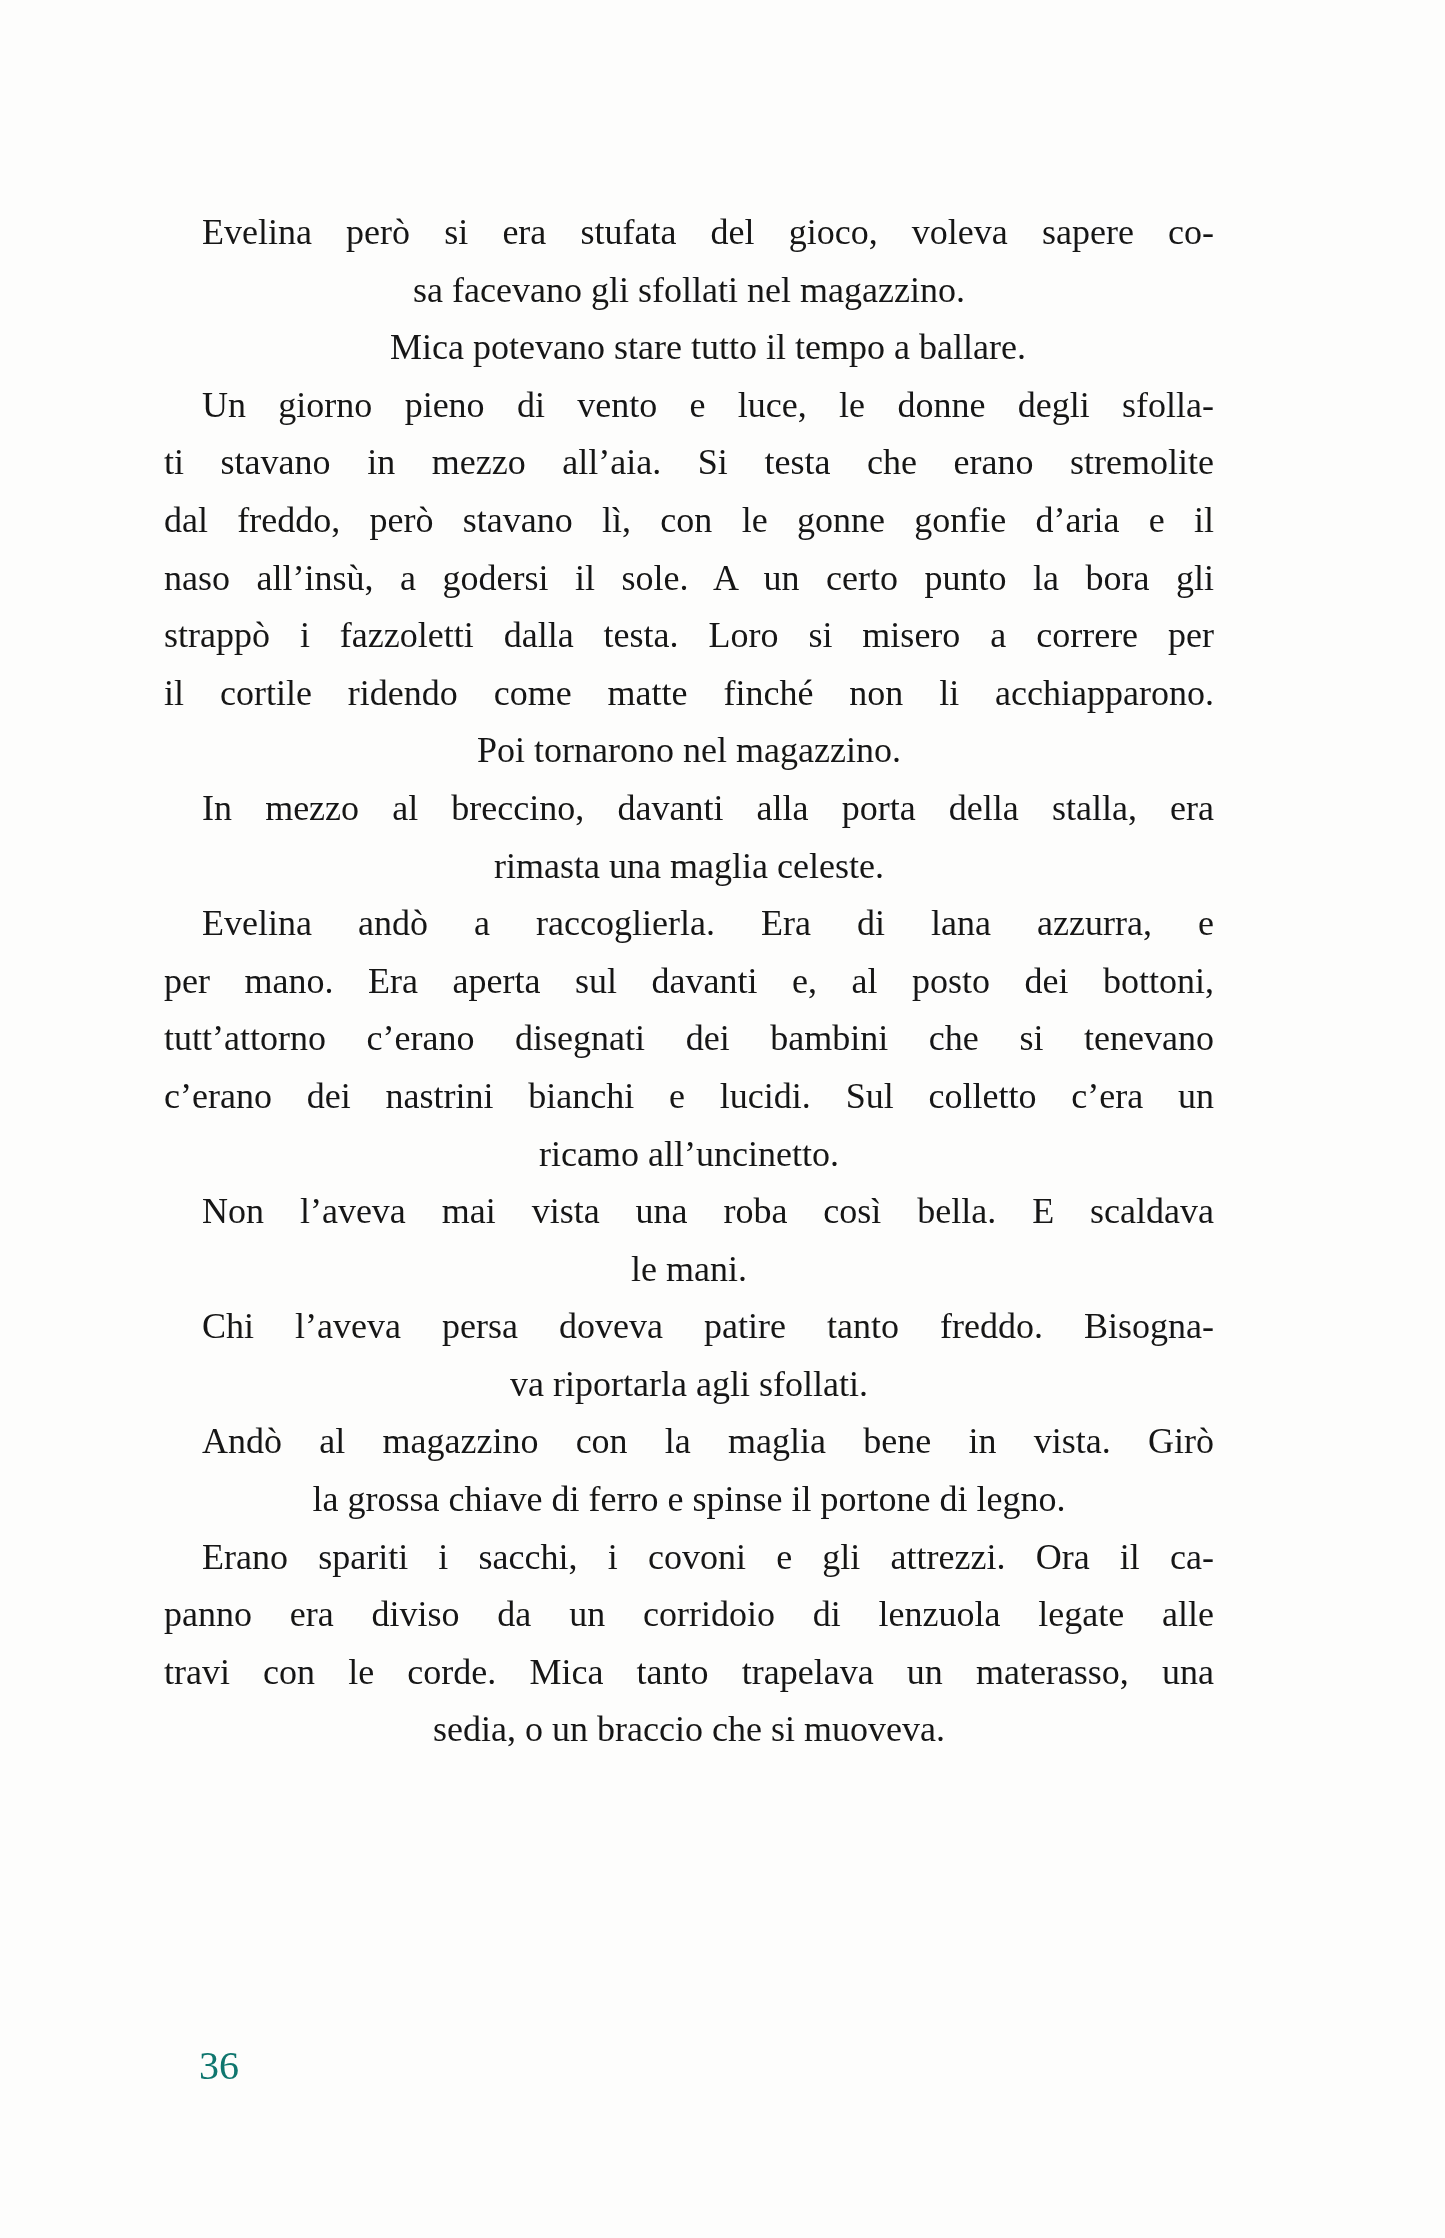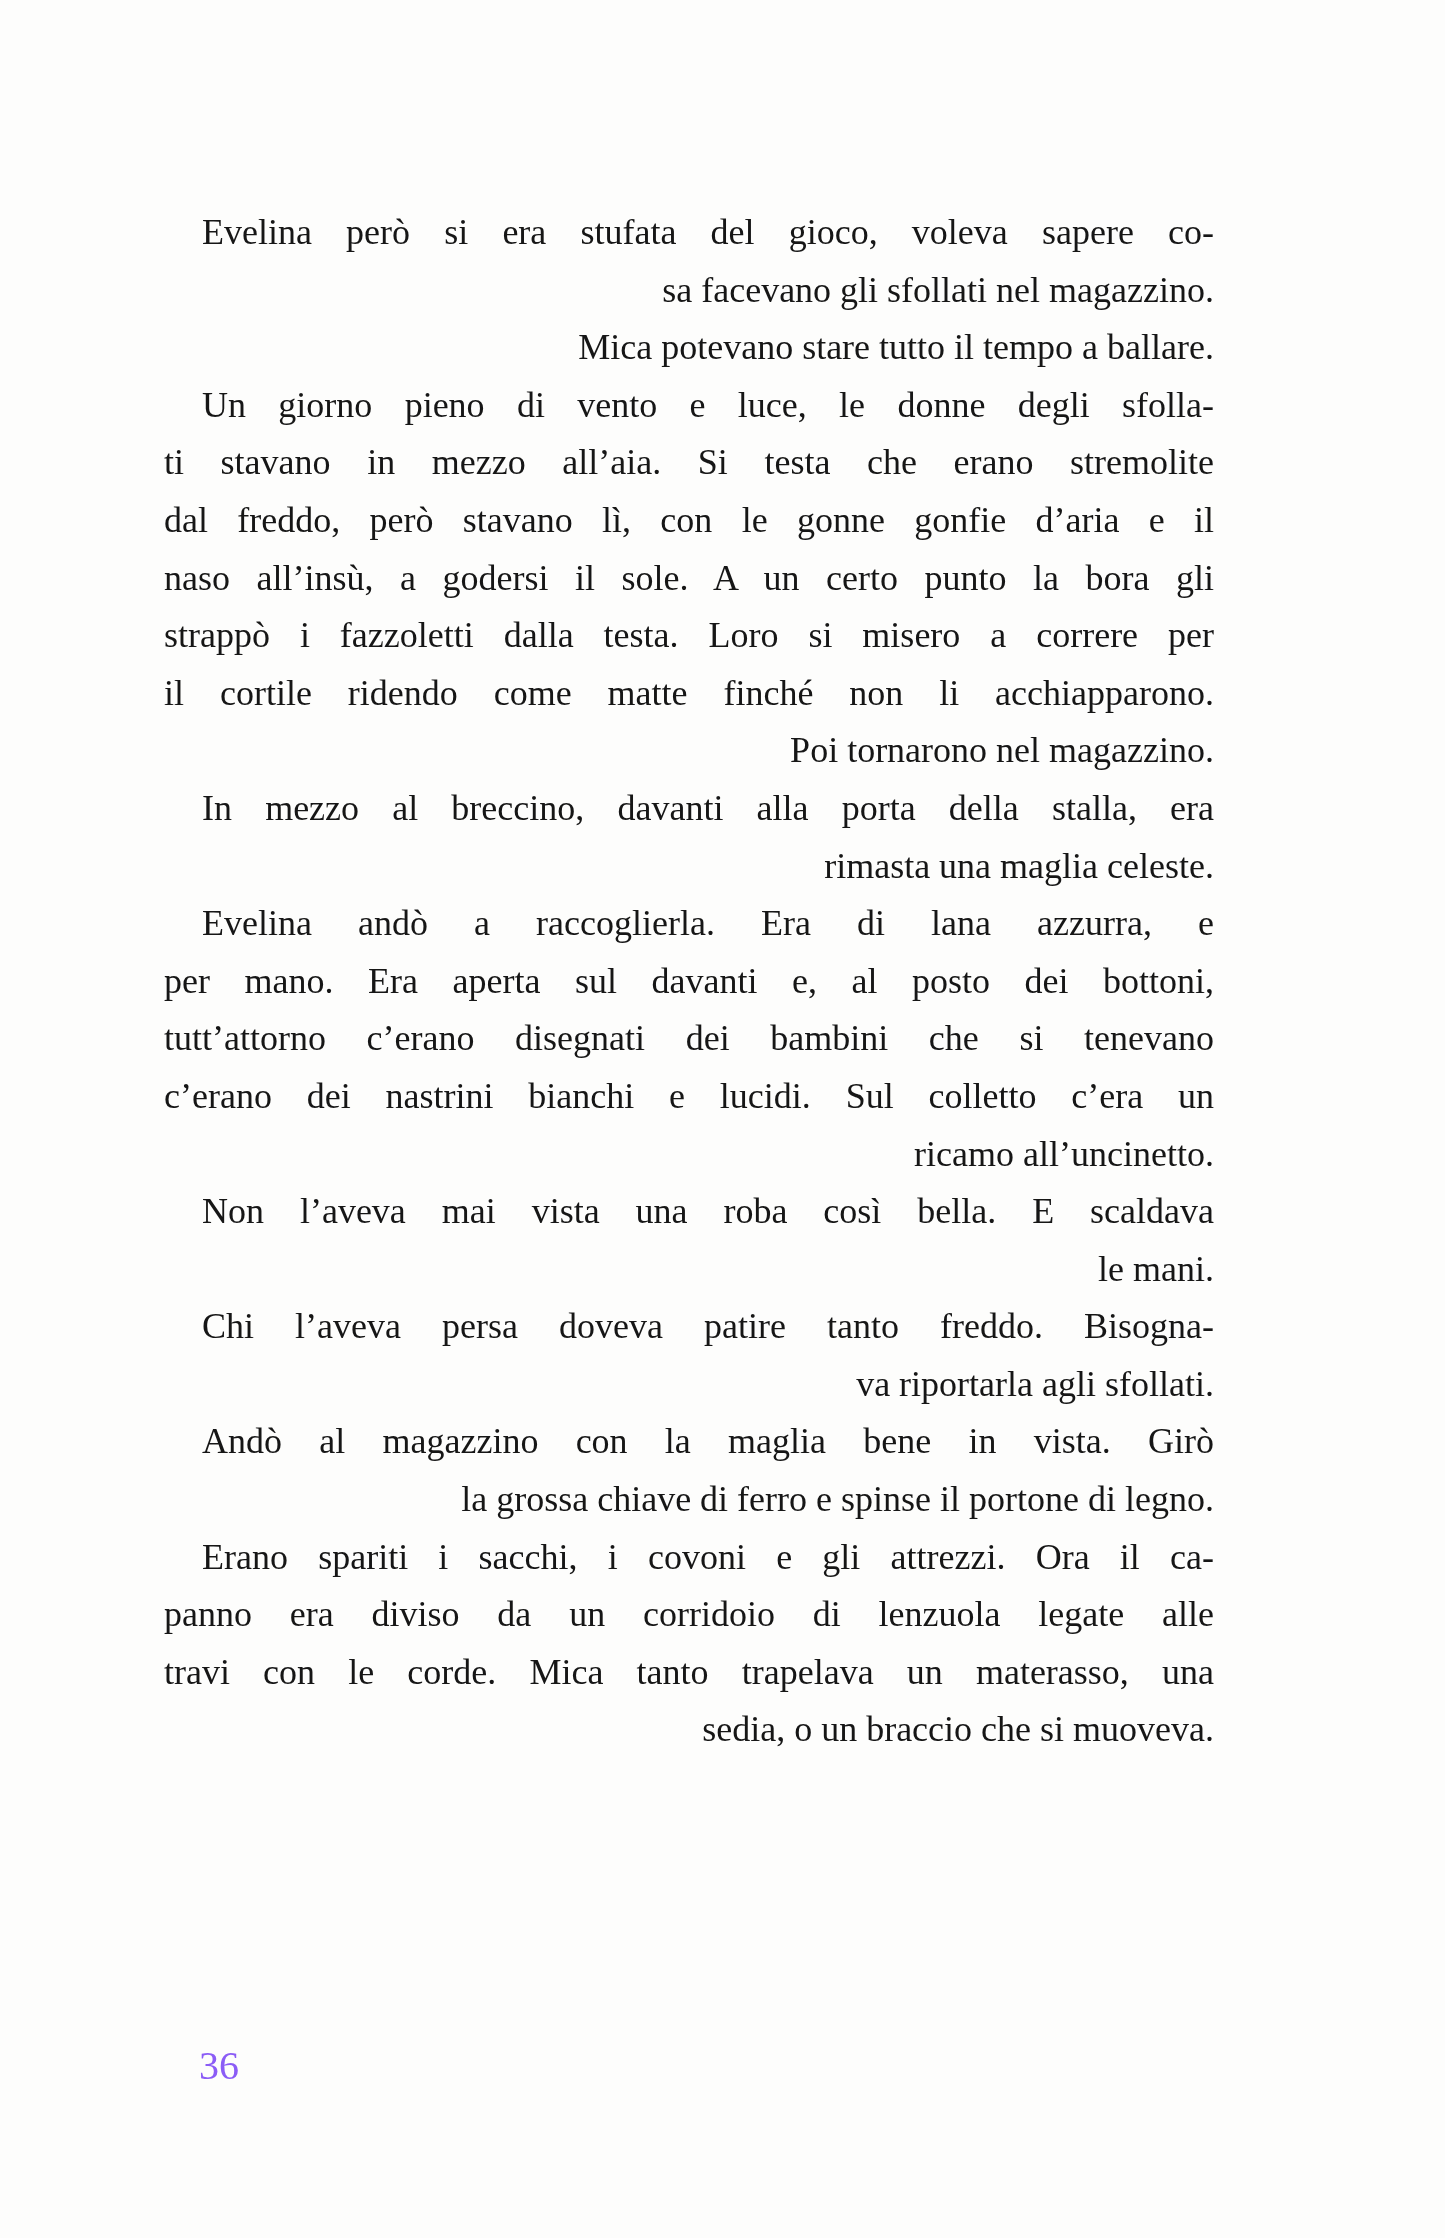--- a/index.html
+++ b/index.html
@@ -19,21 +19,21 @@
   .text-block {
     position: absolute;
     left: 164px;
     top: 204px;
     width: 1050px;
   }
   .line {
     height: 57.6px;
     line-height: 57.6px;
     font-size: 36px;
-    text-align: right;
+    text-align: center;
     overflow: hidden;
     white-space: normal;
     text-rendering: optimizeLegibility;
   }
   
   .line.j {
     text-align: justify;
   }
   .line.j::after {
     content: "";
@@ -44,21 +44,21 @@
   }
   .line.ind {
     text-indent: 38px;
   }
   .page-number {
     position: absolute;
     left: 199px;
     top: 2042px;
     font-size: 40px;
     line-height: 48px;
-    color: #8b5cf6;
+    color: #0f766e;
   }
 </style>
 </head>
 <body>
 
 <div class="page">
   <div class="text-block" id="text-block">
       <div class="line j ind">Evelina però si era stufata del gioco, voleva sapere co-</div>
       <div class="line">sa facevano gli sfollati nel magazzino.</div>
       <div class="line ind">Mica potevano stare tutto il tempo a ballare.</div>

